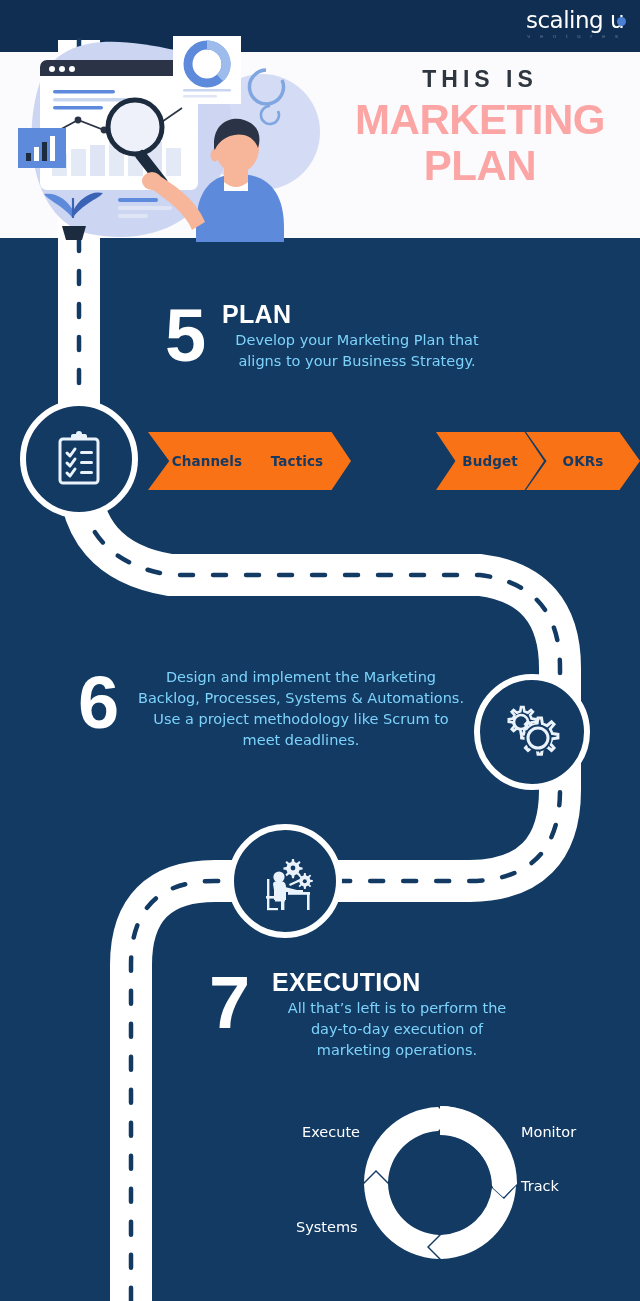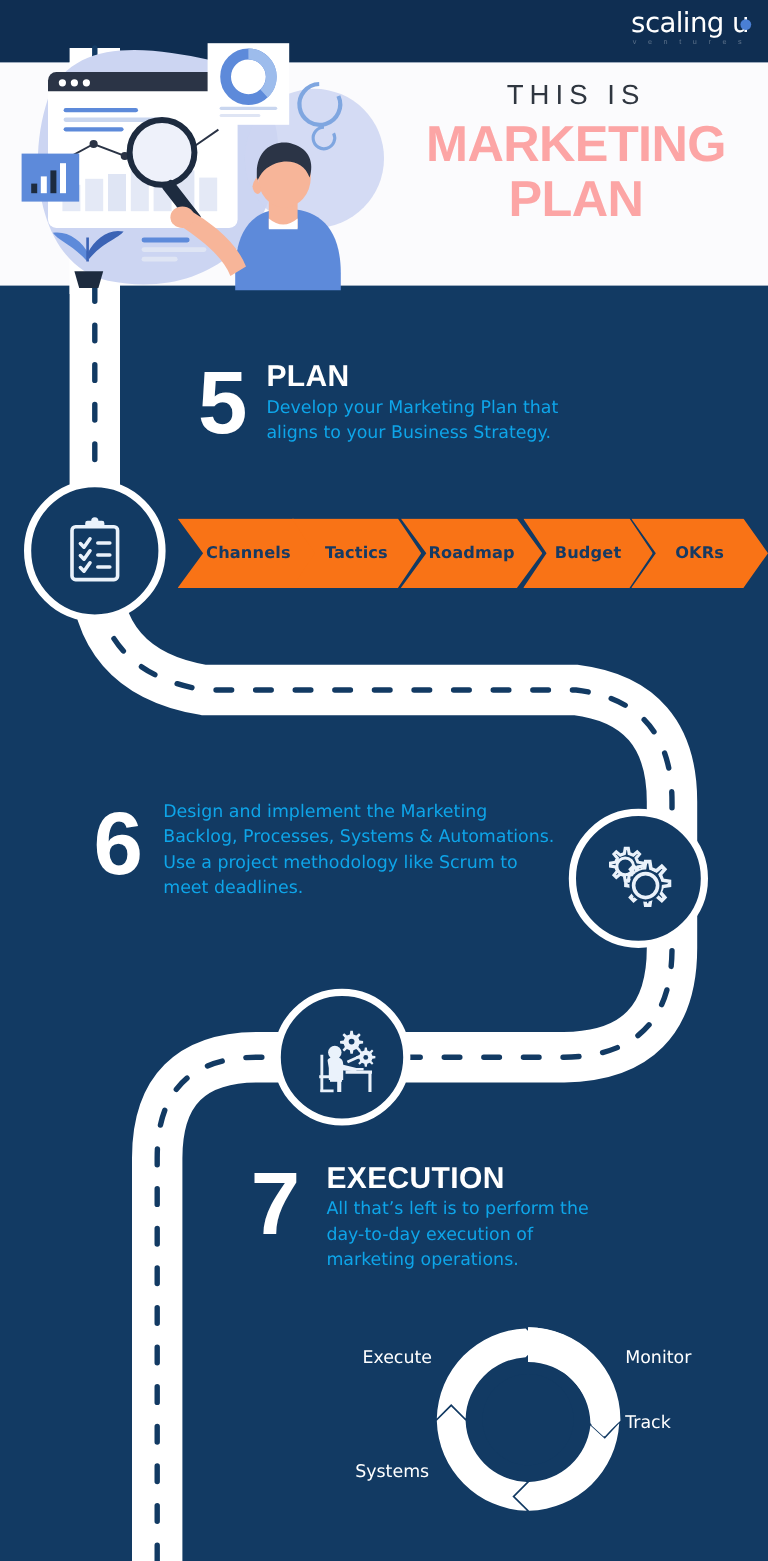--- a/index.html
+++ b/index.html
@@ -41,21 +41,21 @@
   .logo-dot {
     display:inline-block; width:9px; height:9px; border-radius:50%;
     background:#4a7fd4; vertical-align:2px; margin-left:-7px;
   }
   
   .title-wrap {
     position:absolute; left:335px; top:62px; width:290px; text-align:center;
   }
   .title-kicker {
     font-size:23px; letter-spacing:5px; color:#2f3640;
-    font-weight:400; line-height:34px;
+    font-weight:700; line-height:34px;
   }
   .title-main {
     font-size:42px; font-weight:bold; color:#fca5a5;
     line-height:44px; letter-spacing:-0.5px; margin-top:2px;
   }
   
   .illus { position:absolute; left:0; top:22px; width:330px; height:220px; }
   
   .road { position:absolute; left:0; top:0; width:640px; height:1301px; }
   
@@ -71,22 +71,22 @@
   .step { position:absolute; }
   .step-num {
     position:absolute; color:#ffffff; font-weight:bold;
     font-size:74px; line-height:74px; font-family:"Liberation Sans", sans-serif;
   }
   .step-title {
     color:#ffffff; font-weight:bold; font-size:25px;
     letter-spacing:0.3px; line-height:28px;
   }
   .step-desc {
-    color:#0ea5e9; font-size:14.5px; line-height:21px;
-    margin-top:2px; font-family:"DejaVu Sans", sans-serif;
+    color:#7dd3fc; font-size:14.5px; line-height:21px;
+    margin-top:2px; font-family:"DejaVu Sans", sans-serif;text-align:center;
   }
   #step5 { left:222px; top:300px; width:270px; }
   #step5 .step-num { left:-57px; top:-1px; }
   #step6 { left:136px; top:665px; width:330px; }
   #step6 .step-num { left:-58px; top:1px; }
   #step7 { left:272px; top:968px; width:250px; }
   #step7 .step-num { left:-63px; top:-2px; }
   
   .chev-row {
     position:absolute; left:148px; top:432px;
@@ -253,23 +253,20 @@
       <rect x="32" y="43" width="13" height="3" rx="1.5" fill="#eaf2fb"></rect>
     </svg>
   </div>
 
   <div class="chev-row">
     <div class="chev" style="left:0px;   width:118px;">
       <span>Channels</span>
     </div>
     <div class="chev" style="left:95px;  width:108px;">
       <span>Tactics</span>
-    </div>
-    <div class="chev" style="left:186px; width:118px;">
-      <span>Roadmap</span>
     </div>
     <div class="chev" style="left:288px; width:108px;">
       <span>Budget</span>
     </div>
     <div class="chev" style="left:378px; width:114px;">
       <span>OKRs</span>
     </div>
   </div>
 
   <div class="step" id="step6">

